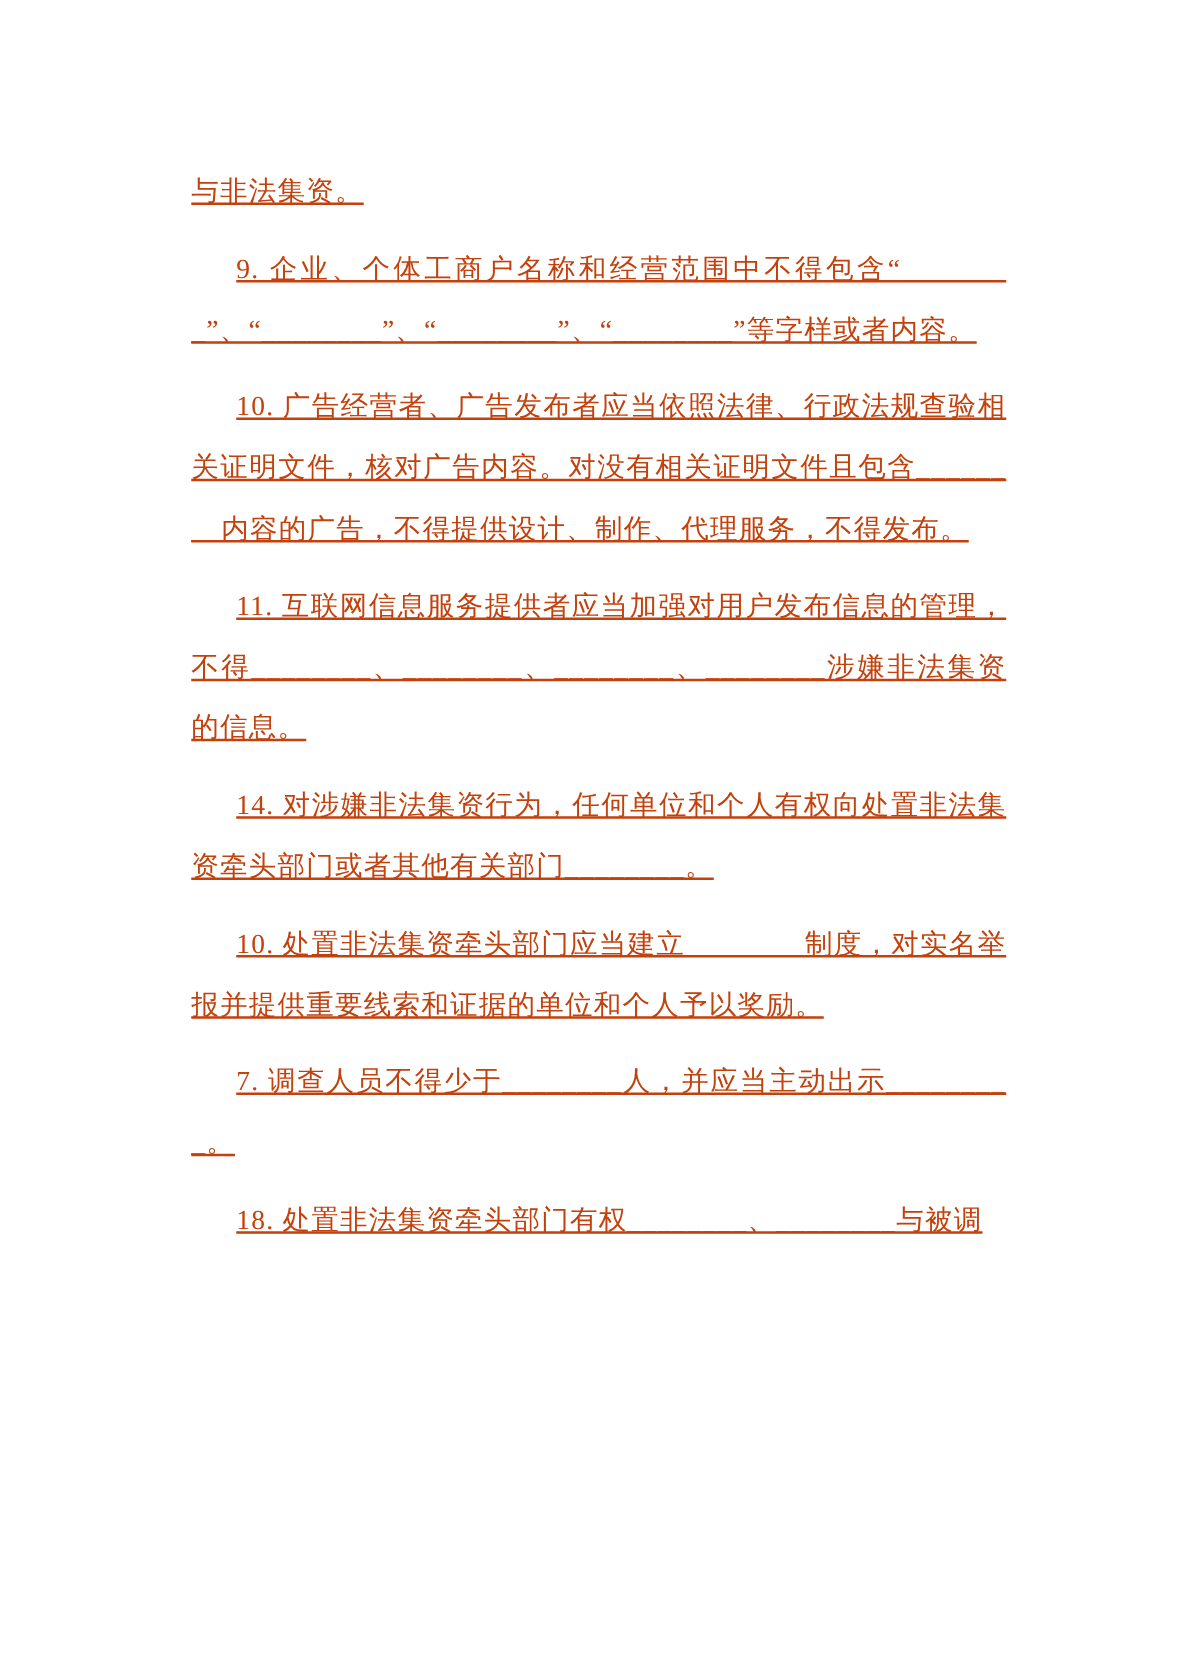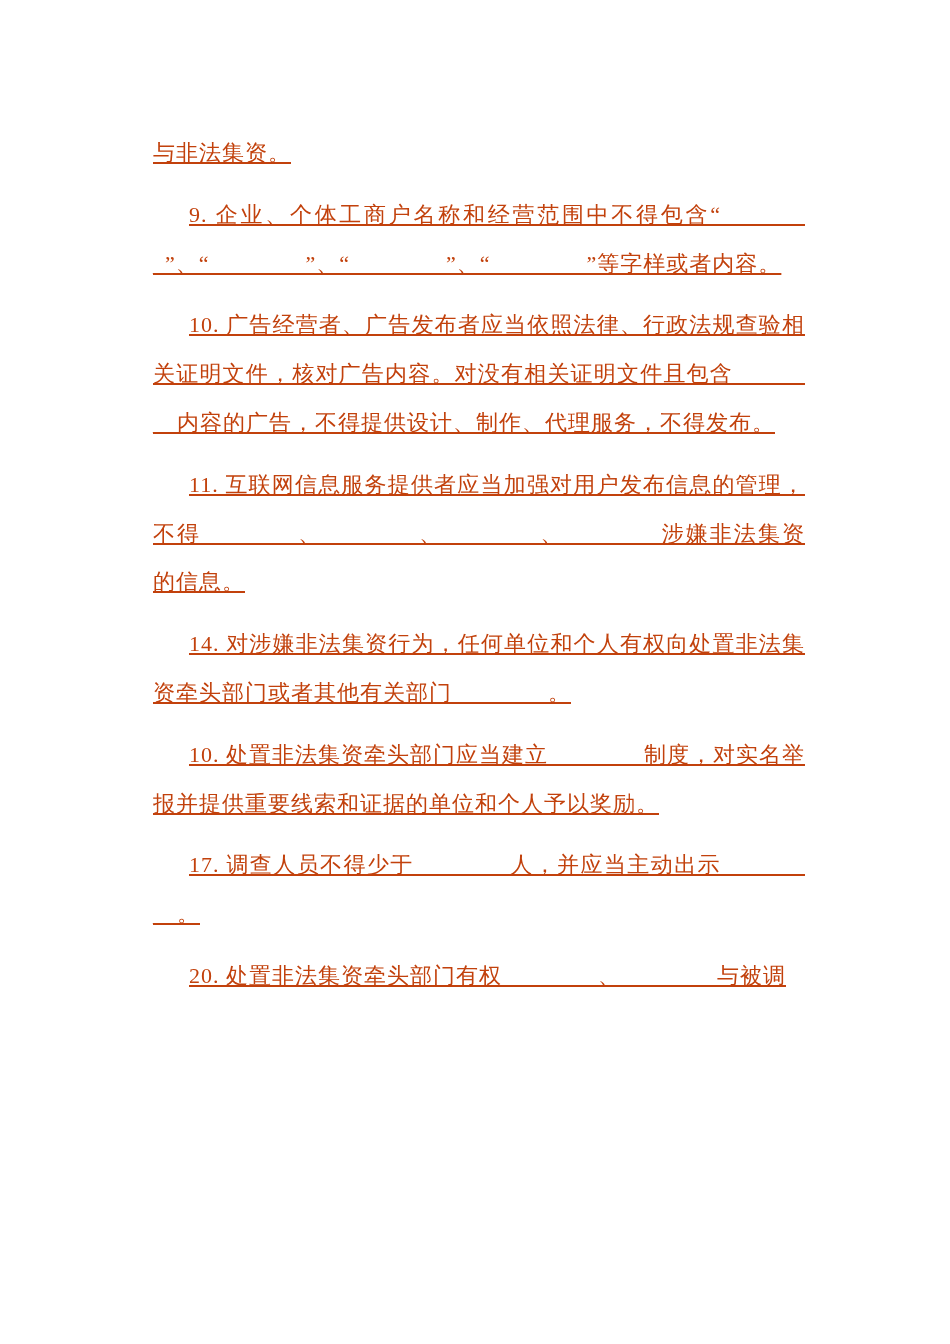--- a/index.html
+++ b/index.html
@@ -33,15 +33,15 @@
 </head>
 <body>
 
 <div class="page">
   <p class="para">与非法集资。</p>
   <p class="para indent">9. 企业、个体工商户名称和经营范围中不得包含“________”、“________”、“________”、“________”等字样或者内容。</p>
   <p class="para indent">10. 广告经营者、广告发布者应当依照法律、行政法规查验相关证明文件，核对广告内容。对没有相关证明文件且包含________内容的广告，不得提供设计、制作、代理服务，不得发布。</p>
   <p class="para indent">11. 互联网信息服务提供者应当加强对用户发布信息的管理，不得________、________、________、________涉嫌非法集资的信息。</p>
   <p class="para indent">14. 对涉嫌非法集资行为，任何单位和个人有权向处置非法集资牵头部门或者其他有关部门________。</p>
   <p class="para indent">10. 处置非法集资牵头部门应当建立________制度，对实名举报并提供重要线索和证据的单位和个人予以奖励。</p>
-  <p class="para indent">17. 调查人员不得少于________人，并应当主动出示_________。</p>
-  <p class="para indent">20. 处置非法集资牵头部门有权________、________与被调</p>
+  <p class="para indent">7. 调查人员不得少于________人，并应当主动出示_________。</p>
+  <p class="para indent">18. 处置非法集资牵头部门有权________、________与被调</p>
 </div>
 
 </body></html>

